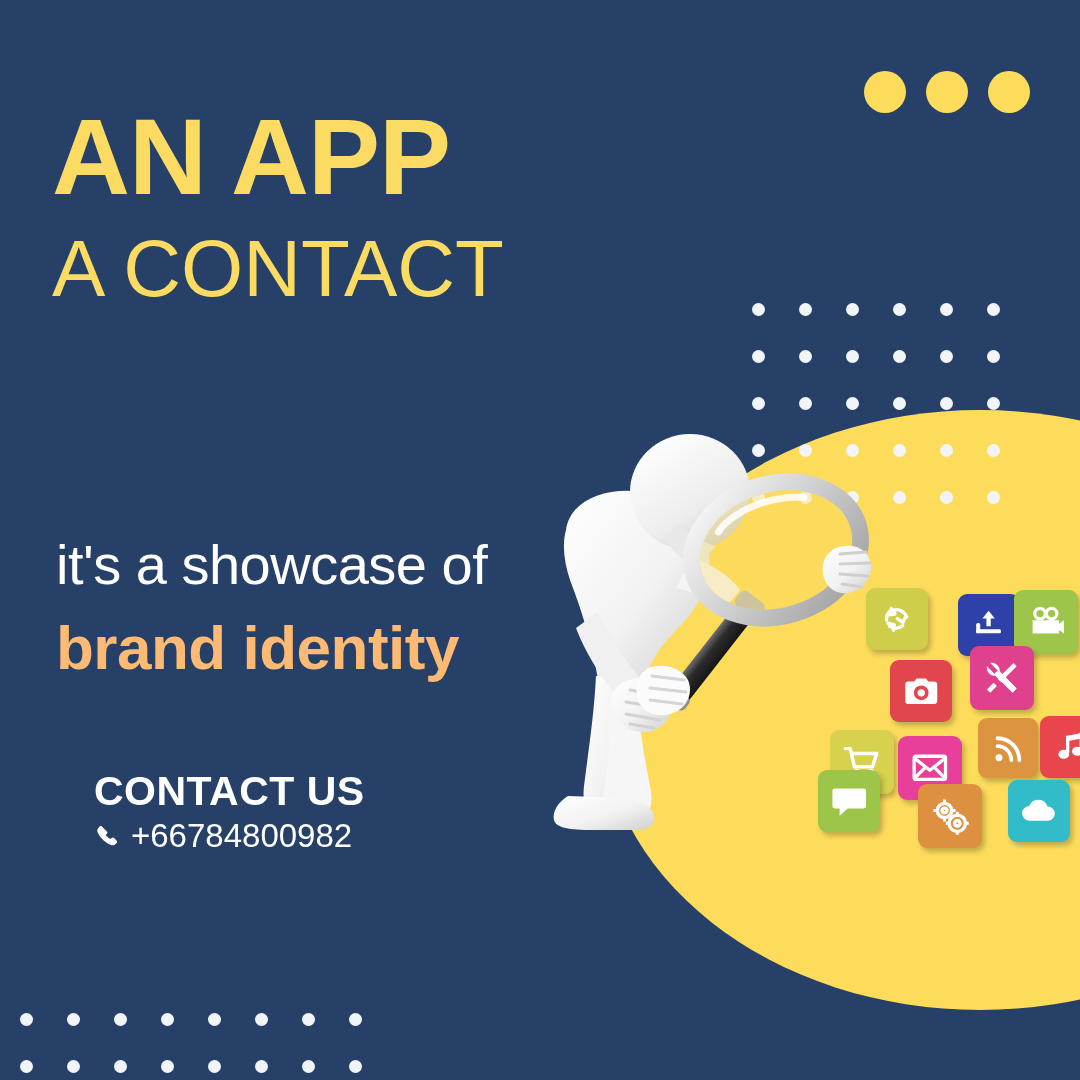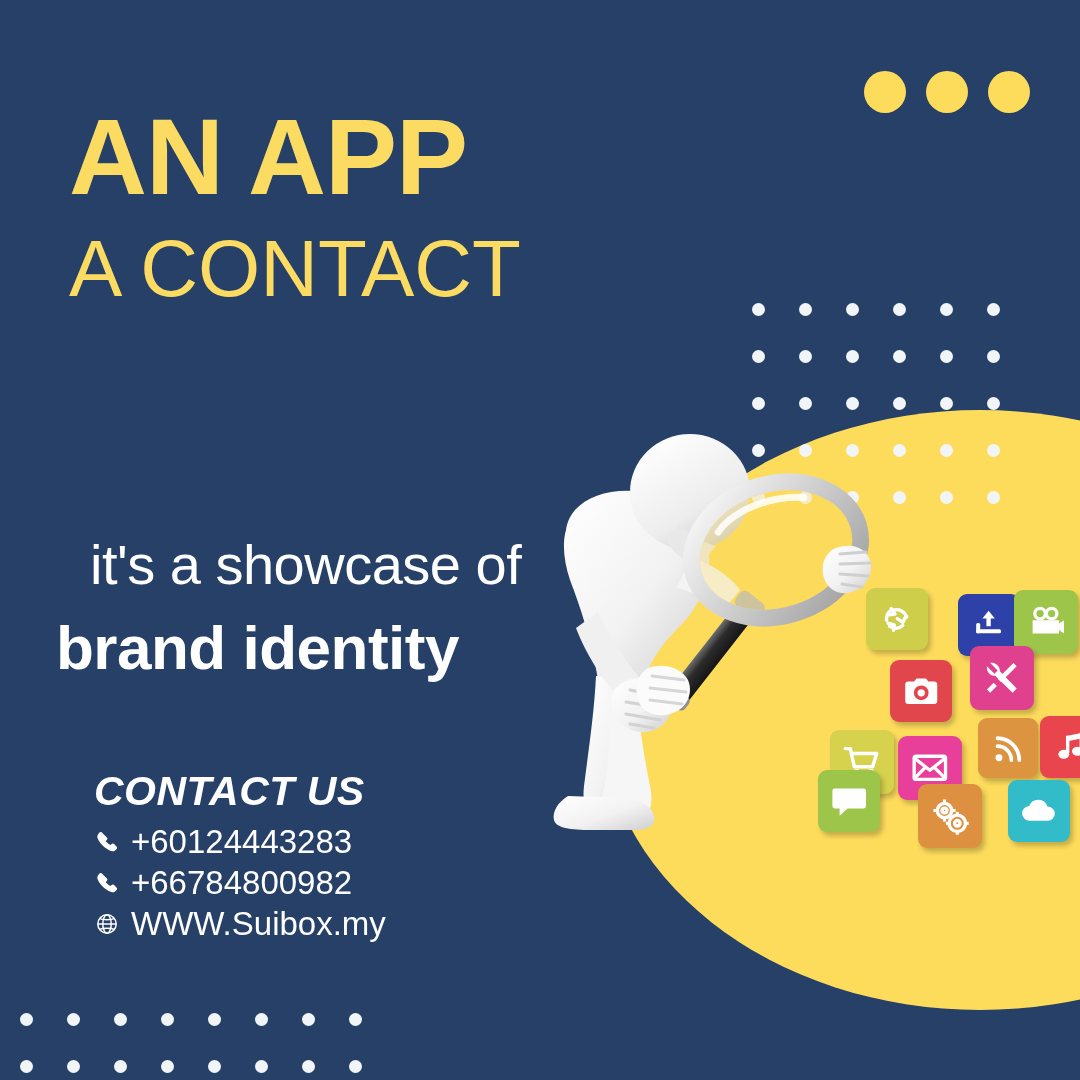--- a/index.html
+++ b/index.html
@@ -39,21 +39,21 @@
     position: absolute;
     width: 42px; height: 42px;
     border-radius: 50%;
     background: #FDDC5C;
     top: 0;
   }
 
   
   .headline {
     position: absolute;
-    left: 69px;
+    left: 52px;
     top: 104px;
     width: 600px;
   }
   .headline .l1 {
     display: block;
     color: #FBDB62;
     font-size: 108px;
     line-height: 0.98;
     font-weight: 700;
     letter-spacing: -1px;
@@ -75,45 +75,43 @@
     top: 524px;
     width: 600px;
   }
   .subhead .s1 {
     display: block;
     color: #FFFFFF;
     font-size: 56px;
     font-weight: 400;
     line-height: 1.45;
     letter-spacing: -0.5px;
-    margin-left: 34px;
   }
   .subhead .s2 {
     display: block;
-    color: #ffffff;
+    color: #fdba74;
     font-size: 62px;
     font-weight: 700;
     line-height: 1.38;
     letter-spacing: -0.5px;
   }
 
   
   .contact {
     position: absolute;
     left: 94px;
     top: 768px;
   }
   .contact .title {
     color: #FFFFFF;
     font-size: 41px;
     font-weight: 700;
     letter-spacing: 0.5px;
-    margin: 0 0 6px 0;
+    margin: 0 0 0 0;
     display: block;
-    font-style: italic;
   }
   .contact .row {
     display: flex;
     align-items: center;
     gap: 11px;
     height: 41px;
   }
   .contact .row .ic {
     width: 26px;
     height: 30px;
@@ -217,52 +215,30 @@
   </div>
 
   <div class="subhead">
     <span class="s1">it's a showcase of</span>
     <span class="s2">brand identity</span>
   </div>
 
   <div class="contact">
     <span class="title">CONTACT US</span>
 
+
     <div class="row">
       <span class="ic">
         <svg width="24" height="24" viewBox="0 0 24 24">
           <path d="M6.6 2.2c-.7-.5-1.7-.3-2.2.4L3 4.6c-.8 1.1-.9 2.5-.3 3.8 1.4 3 3.3 5.6 5.7 7.8 2.3 2.2 5 3.8 7.9 4.9 1.3.5 2.7.2 3.7-.7l1.6-1.5c.6-.6.7-1.6.1-2.2l-2.6-2.8c-.5-.6-1.4-.7-2-.2l-1.9 1.4c-1.7-1-3.2-2.3-4.5-3.8l1.4-1.9c.5-.6.4-1.5-.2-2L6.6 2.2z" fill="#ffffff"></path>
         </svg>
       </span>
-      <span class="txt">+60124443283</span>
-    </div>
-
-    <div class="row">
-      <span class="ic">
-        <svg width="24" height="24" viewBox="0 0 24 24">
-          <path d="M6.6 2.2c-.7-.5-1.7-.3-2.2.4L3 4.6c-.8 1.1-.9 2.5-.3 3.8 1.4 3 3.3 5.6 5.7 7.8 2.3 2.2 5 3.8 7.9 4.9 1.3.5 2.7.2 3.7-.7l1.6-1.5c.6-.6.7-1.6.1-2.2l-2.6-2.8c-.5-.6-1.4-.7-2-.2l-1.9 1.4c-1.7-1-3.2-2.3-4.5-3.8l1.4-1.9c.5-.6.4-1.5-.2-2L6.6 2.2z" fill="#ffffff"></path>
-        </svg>
-      </span>
       <span class="txt">+66784800982</span>
     </div>
 
-    <div class="row">
-      <span class="ic">
-        <svg width="24" height="24" viewBox="0 0 24 24">
-          <g fill="none" stroke="#ffffff" stroke-width="1.5">
-            <circle cx="12" cy="12" r="9.2"></circle>
-            <ellipse cx="12" cy="12" rx="4.2" ry="9.2"></ellipse>
-            <line x1="2.8" y1="12" x2="21.2" y2="12"></line>
-            <path d="M4.3 6.4 C7.5 8.2 16.5 8.2 19.7 6.4"></path>
-            <path d="M4.3 17.6 C7.5 15.8 16.5 15.8 19.7 17.6"></path>
-          </g>
-        </svg>
-      </span>
-      <span class="txt">WWW.Suibox.my</span>
-    </div>
   </div>
 
   <div class="figure">
     <svg width="360" height="420" viewBox="0 0 360 420">
       <defs>
         <linearGradient id="bodyG" x1="0" y1="0" x2="1" y2="1">
           <stop offset="0%" stop-color="#ffffff"></stop>
           <stop offset="55%" stop-color="#f2f2f2"></stop>
           <stop offset="100%" stop-color="#cfcfcf"></stop>
         </linearGradient>

